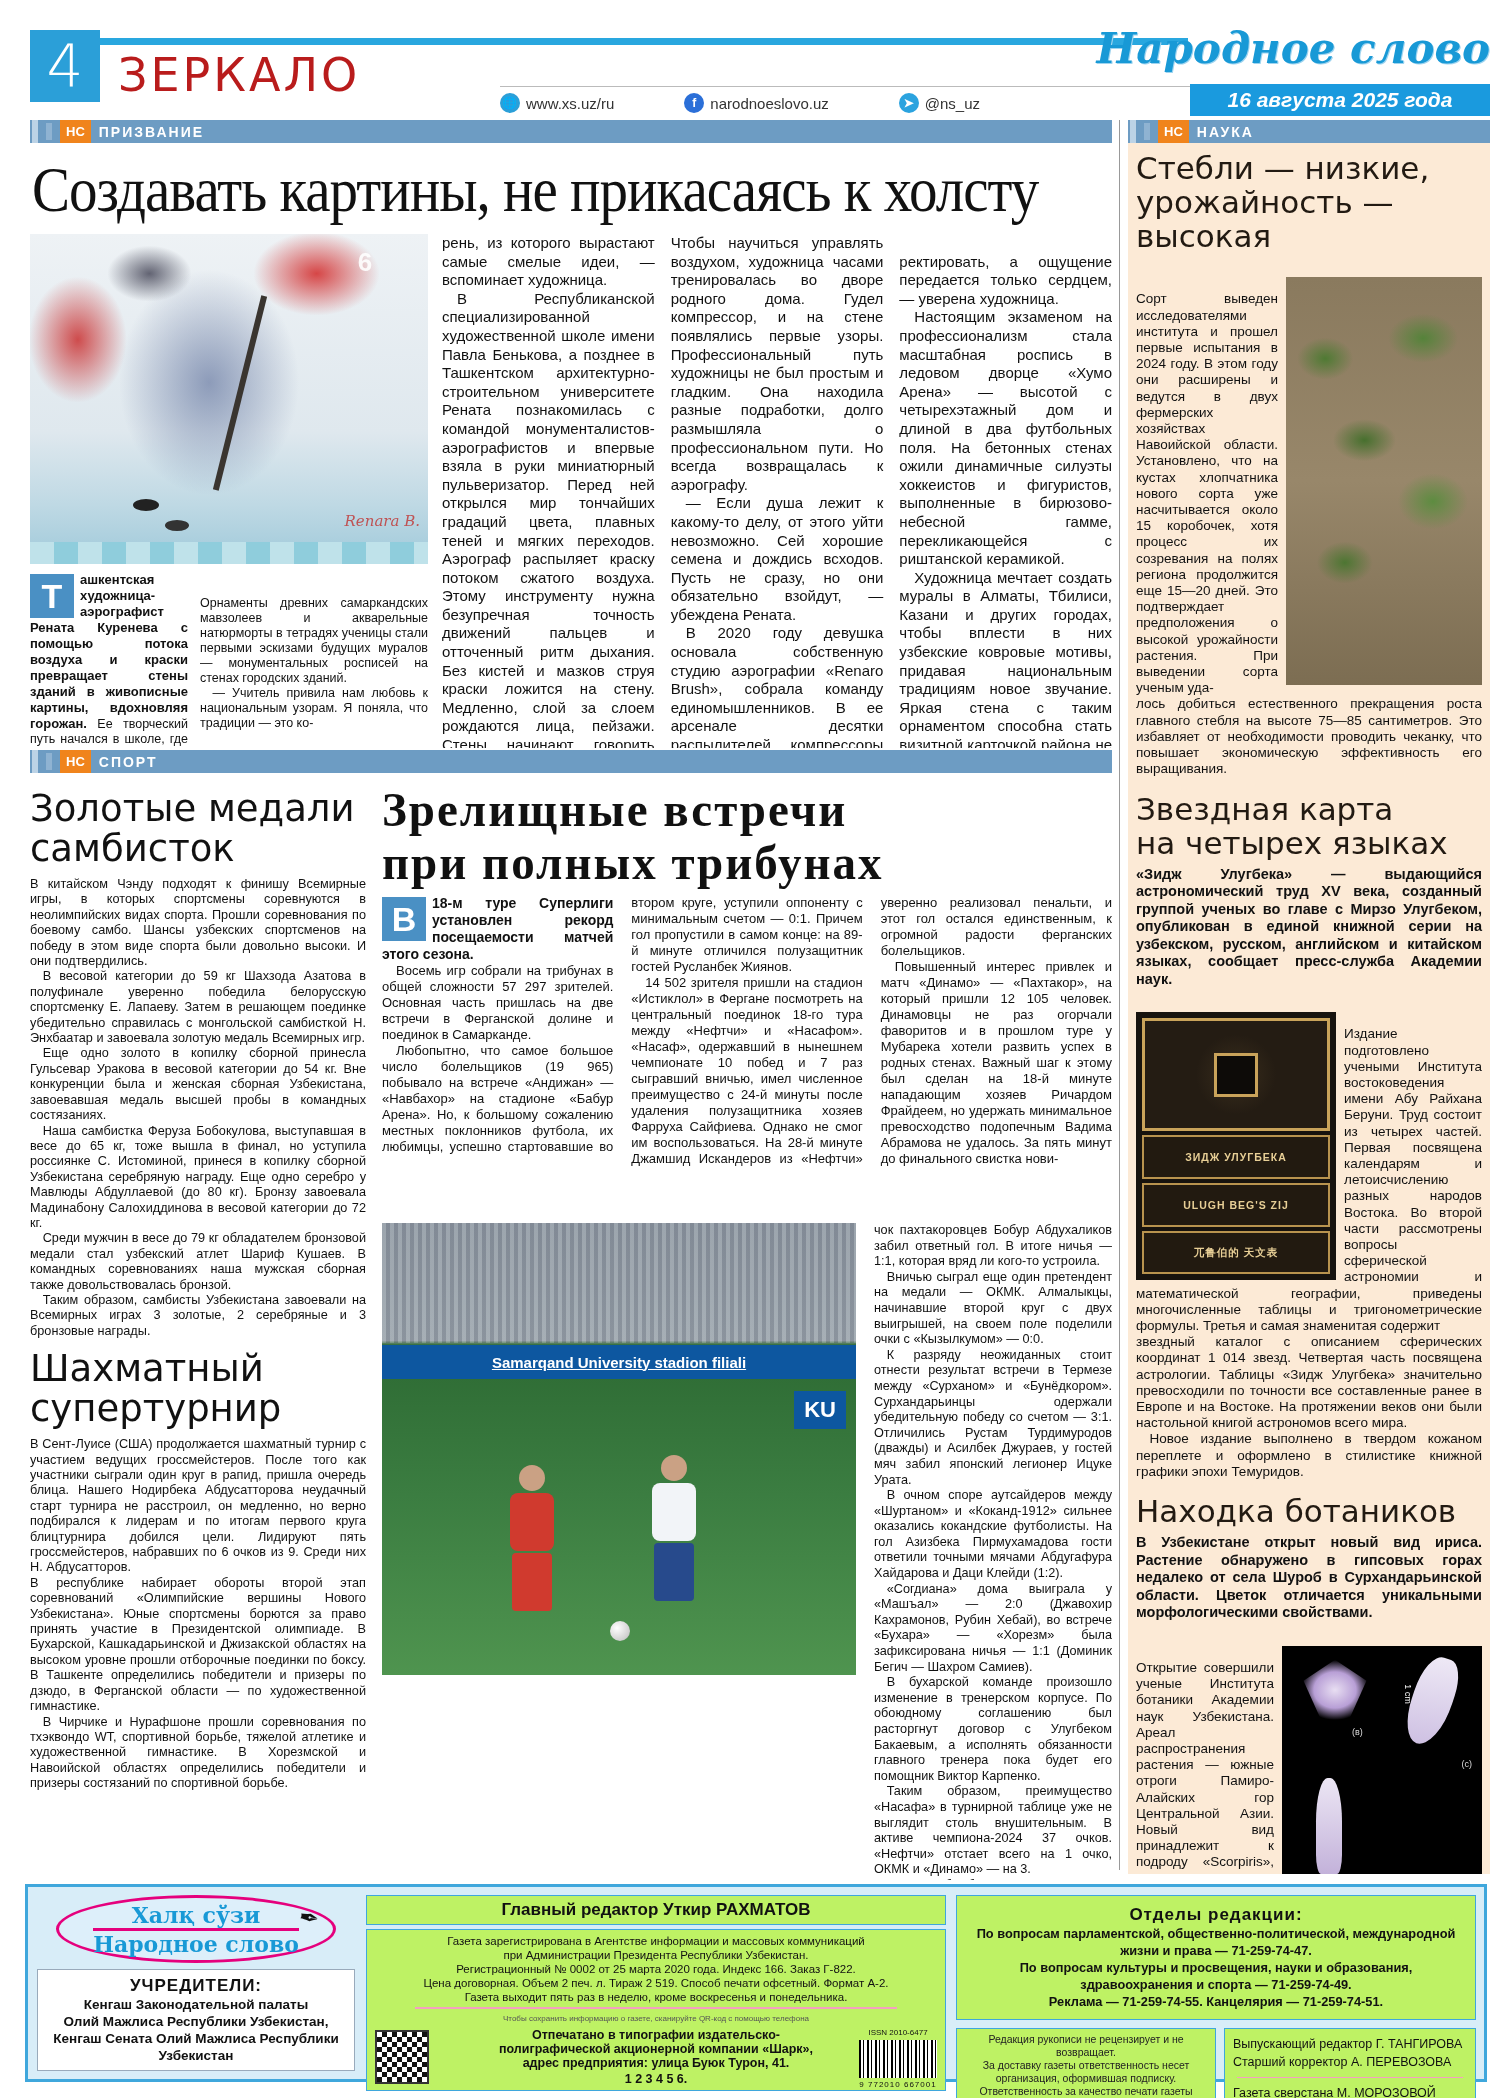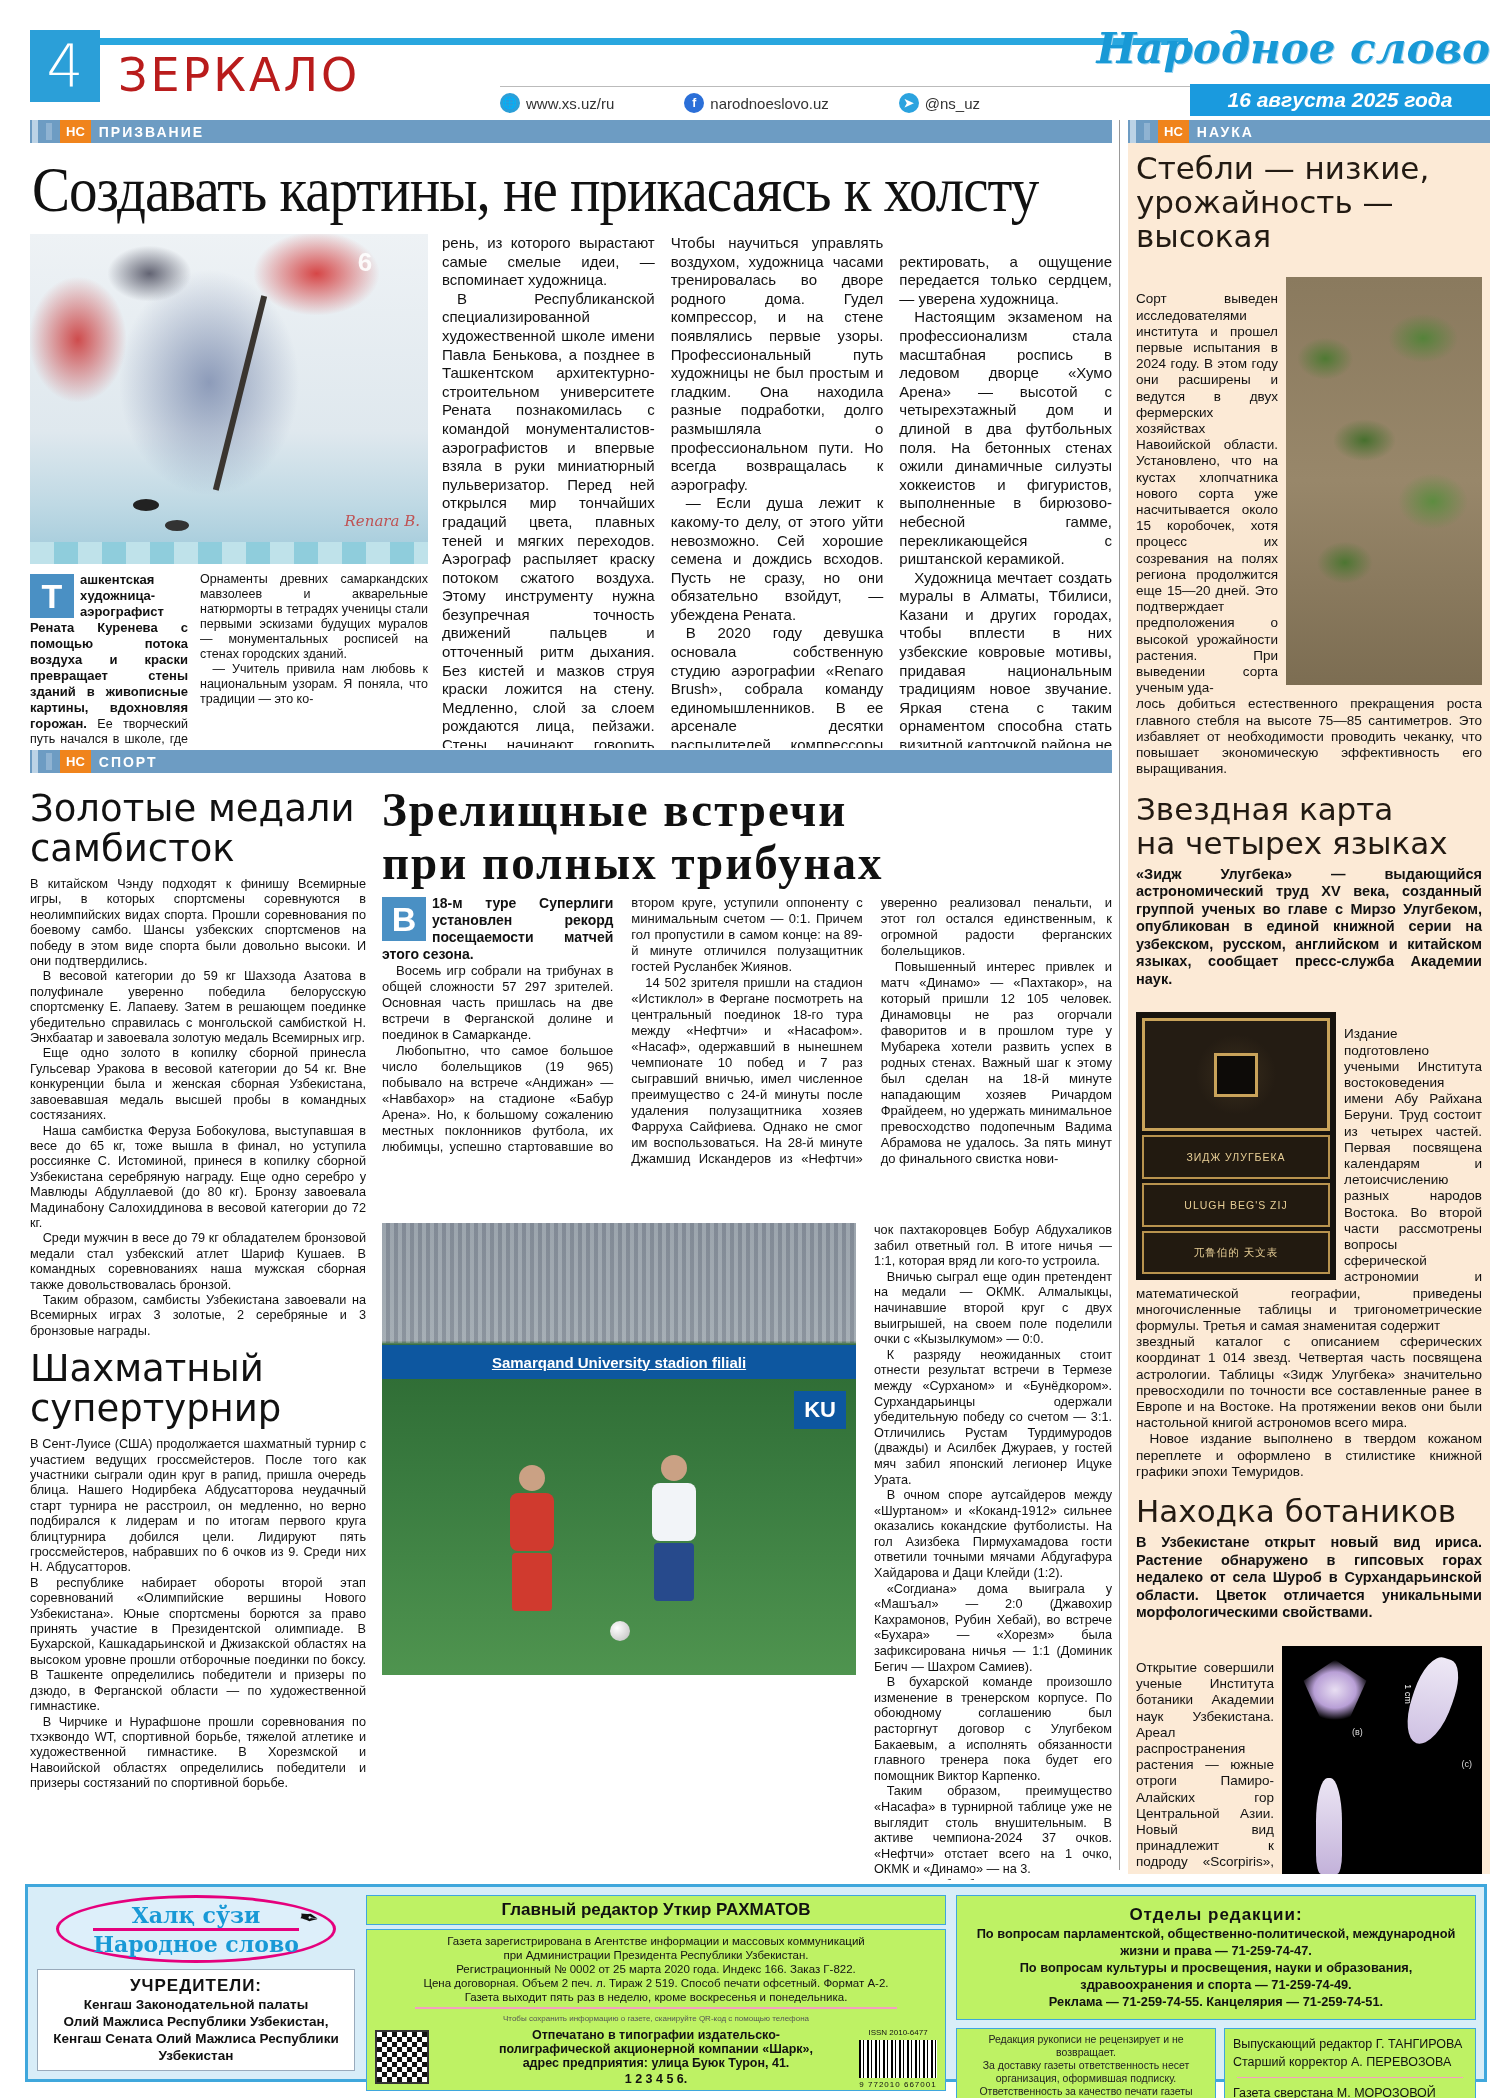--- a/index.html
+++ b/index.html
@@ -51,21 +51,21 @@
   .hockey .puck { position:absolute; left:26%; bottom:16%; width:26px; height:12px; background:#222; border-radius:50%; }
   .hockey .puck2 { position:absolute; left:34%; bottom:10%; width:24px; height:11px; background:#333; border-radius:50%; }
   .hockey .stick { position:absolute; left:52%; top:18%; width:6px; height:200px; background:#3a3530; transform:rotate(14deg); }
   .hockey .num { position:absolute; right:14%; top:4%; color:#fff; font-weight:bold; font-size:26px; opacity:.9; }
   .hockey .sig { position:absolute; right:8px; bottom:34px; font-family:"DejaVu Serif", serif; font-style:italic;
                  color:#c04545; font-size:15px; opacity:.9; }
   .hockey .band { position:absolute; left:0; bottom:0; width:100%; height:22px;
                   background:repeating-linear-gradient(90deg,#bfe2ea 0 24px,#8fcddc 24px 48px); }
   .minicols { display:flex; gap:12px; margin-top:8px; font-size:12.5px; line-height:15px; text-align:justify; }
   .minicol1 { width:158px; flex:none; }
-  .minicol2 { flex:1; }
+  .minicol2 { flex:1;margin-top:24px; }
   .lede { font-weight:bold; font-size:13px; line-height:15.5px; }
   .dropcap { float:left; width:44px; height:44px; background:#4a90c4; color:#fff; font-size:34px; font-weight:bold;
              display:flex; align-items:center; justify-content:center; margin:2px 6px 2px 0; }
   .art1-cols { flex:1; display:flex; gap:16px; }
   .art1col { flex:1; font-size:15px; line-height:18.6px; text-align:justify; white-space:pre-line; }
 
   .vrule { position:absolute; top:120px; width:1px; height:1750px; background:#999; }
 
   
   .rail { position:absolute; left:1128px; top:120px; width:362px; height:1754px; background:#fcead6; overflow:hidden;
@@ -82,21 +82,21 @@
               radial-gradient(40px 30px at 20% 20%, #4f7a33, transparent 70%),
               radial-gradient(50px 35px at 70% 15%, #55833a, transparent 70%),
               radial-gradient(45px 30px at 40% 40%, #47702e, transparent 70%),
               radial-gradient(50px 40px at 75% 55%, #5d8c40, transparent 70%),
               radial-gradient(40px 30px at 30% 70%, #4d7632, transparent 70%),
               linear-gradient(180deg,#8a7a5e 0%, #98876a 50%, #7c6d52 100%); }
   .books { width:200px; height:268px; background:#17130e; padding:6px; display:flex; flex-direction:column; gap:4px; }
   .bookface { flex:1.4; border:3px solid #c9a35a; background:#241c13 radial-gradient(40px 40px at 50% 50%, #3a2e1d, #241c13);
               display:flex; align-items:center; justify-content:center; }
   .bookface .gem { width:44px; height:44px; border:3px solid #c9a35a; background:#0d0b08; }
-  .spine { flex:.52; border:2px solid #b8934e; color:#e8cf96; font-size:10.5px; font-weight:normal; text-align:center;
+  .spine { flex:.52; border:2px solid #b8934e; color:#e8cf96; font-size:10.5px; font-weight:bold; text-align:center;
            display:flex; align-items:center; justify-content:center; background:#221a10; letter-spacing:1px; }
   .iris { width:200px; height:252px; background:#000; position:relative; }
   .iris .fl1 { position:absolute; left:18px; top:14px; width:70px; height:60px;
                background:radial-gradient(closest-side,#e8def2,#b89fd6 60%,transparent); clip-path:polygon(50% 0,95% 35%,70% 100%,30% 100%,5% 35%); }
   .iris .fl2 { position:absolute; right:30px; top:10px; width:40px; height:90px;
                background:linear-gradient(170deg,#efeaf6,#cdbfe2); border-radius:50% 40% 60% 50%; transform:rotate(18deg); }
   .iris .fl3 { position:absolute; left:34px; bottom:24px; width:26px; height:96px;
                background:linear-gradient(180deg,#ece6f4,#c3b2da); border-radius:45% 45% 20% 20%; }
   .iris .scale { position:absolute; right:64px; top:40px; color:#fff; font-size:9px; transform:rotate(90deg); }
   .iris .lbl { position:absolute; color:#ddd; font-size:9px; }

